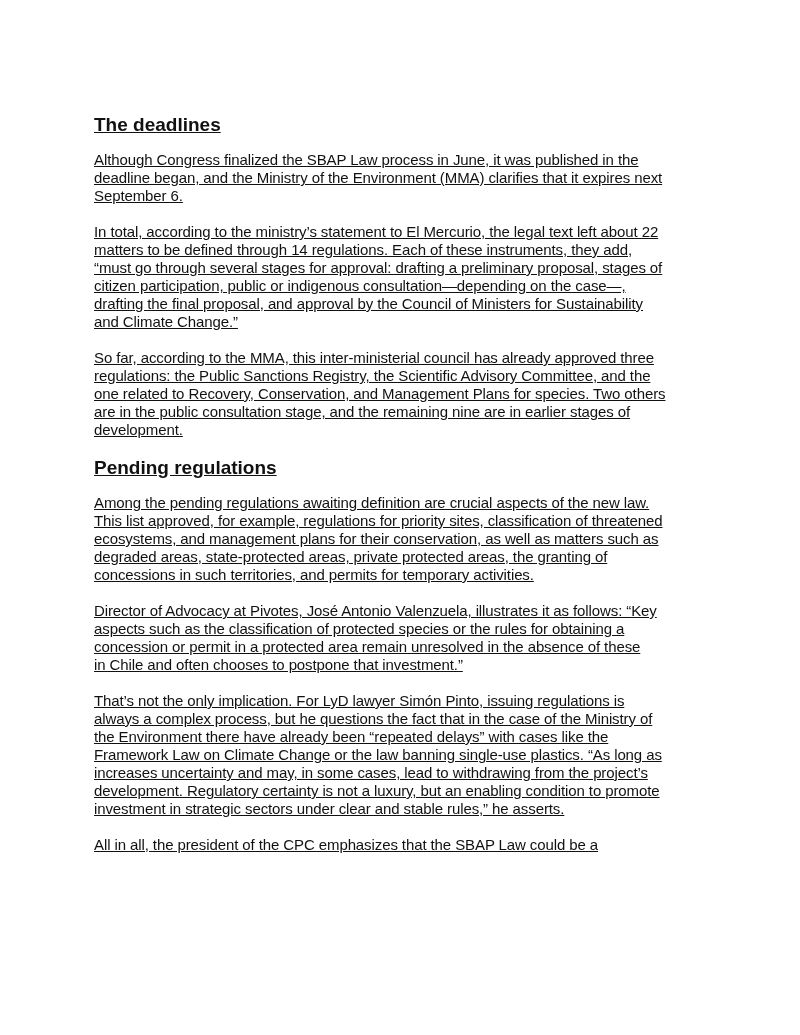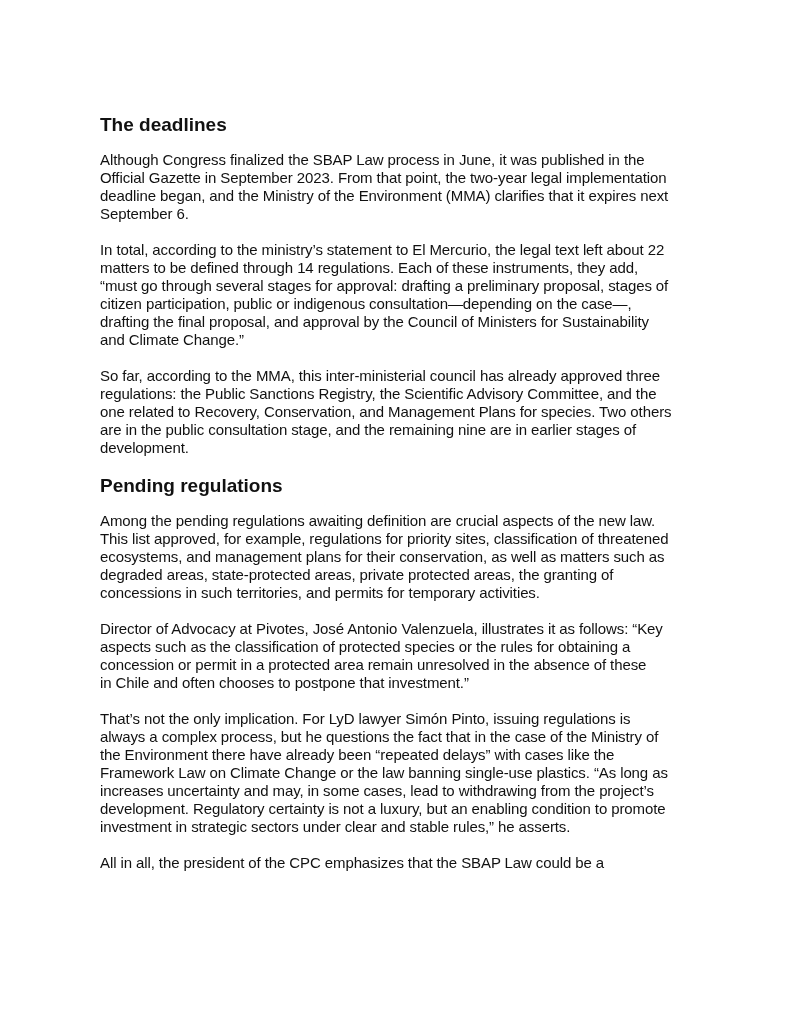--- a/index.html
+++ b/index.html
@@ -10,23 +10,24 @@
     body {
       width: 800px;
       height: 1035px;
       position: relative;
       overflow: hidden;
       font-family: "Liberation Sans", sans-serif;
       color: #111111;
     }
     .page {
       position: absolute;
-      left: 100px;
+      left: 94px;
       top: 114px;
       width: 610px;
+      text-decoration: underline;
     }
     h2.section-heading {
       font-family: "Liberation Sans", sans-serif;
       font-weight: bold;
       font-size: 19px;
       line-height: 22px;
       margin: 0 0 15px 0;
       color: #111111;
       white-space: nowrap;
     }
@@ -47,21 +48,20 @@
 </head>
 <body>
 
 <div class="page">
 
   <div class="section">
     <h2 class="section-heading">The deadlines</h2>
 
     <p class="paragraph">
       <span class="line">Although Congress finalized the SBAP Law process in June, it was published in the</span>
-      <span class="line">Official Gazette in September 2023. From that point, the two-year legal implementation</span>
       <span class="line">deadline began, and the Ministry of the Environment (MMA) clarifies that it expires next</span>
       <span class="line">September 6.</span>
     </p>
 
     <p class="paragraph">
       <span class="line">In total, according to the ministry’s statement to El Mercurio, the legal text left about 22</span>
       <span class="line">matters to be defined through 14 regulations. Each of these instruments, they add,</span>
       <span class="line">“must go through several stages for approval: drafting a preliminary proposal, stages of</span>
       <span class="line">citizen participation, public or indigenous consultation—depending on the case—,</span>
       <span class="line">drafting the final proposal, and approval by the Council of Ministers for Sustainability</span>

